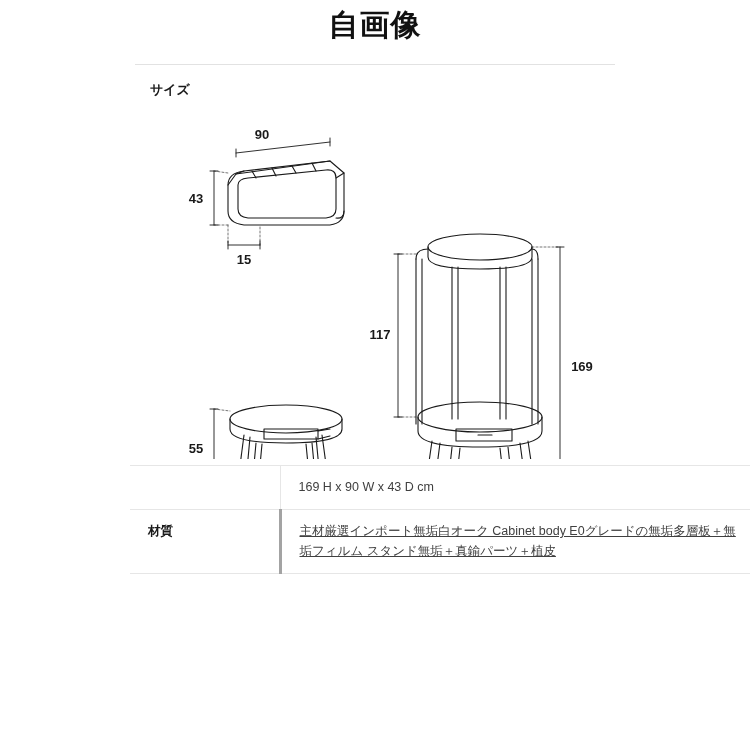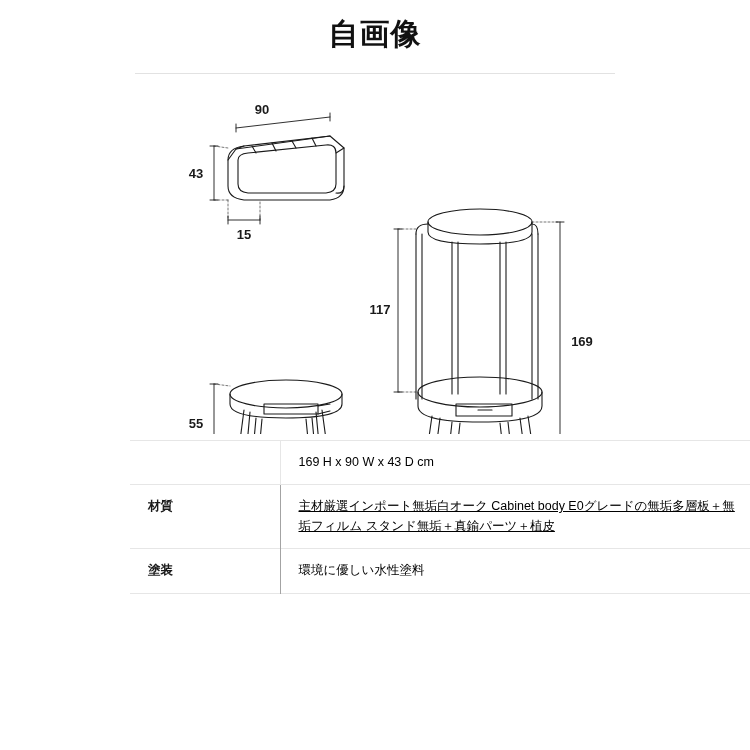--- a/index.html
+++ b/index.html
@@ -14,21 +14,21 @@
     position: relative;
     width: 750px; height: 750px;
     overflow: hidden;
     background: #ffffff;
   }
   .title {
     text-align: center;
     font-size: 30px;
     font-weight: bold;
     letter-spacing: 1px;
-    padding-top: 14px;
+    padding-top: 5px;
     color: #111;
   }
   .rule {
     height: 1px;
     background: #e2e2e2;
     margin: 18px 135px 0 135px;
   }
   .section-label {
     margin: 16px 0 0 150px;
     font-size: 13px;
@@ -52,35 +52,36 @@
   table.spec tr:last-child { border-bottom: 1px solid #e6e6e6; }
   table.spec td {
     padding: 12px 10px 12px 18px;
     vertical-align: top;
     line-height: 1.55;
   }
   td.key {
     width: 150px;
     font-weight: bold;
     color: #1a1a1a;
-    border-right: 1px solid #a3a3a3;
-  }
-  td.val { color: #000000; margin-top: 36px; }
+    border-right: 3px solid #a3a3a3;
+  }
+  td.val { color: #404040; margin-top: 36px; }
   td.val.tight { max-width: 250px; word-break: break-word; text-decoration: underline; }
   .firstrow td.key { border-right: 1px solid #e6e6e6; }
 </style>
 </head>
 <body>
 
 <div class="page">
 
   <div class="title">自画像</div>
 
   <div class="rule"></div>
 
+  <div class="section-label">サイズ</div>
 
   <div class="diagram">
     <svg width="750" height="360" viewBox="0 0 750 360">
       <g fill="none" stroke="#1a1a1a" stroke-width="1.1" stroke-linejoin="round" stroke-linecap="round">
 
         <path d="M236 75 L330 62 L344 74 L344 112 Q344 124 330 126 L244 126 Q228 124 228 112 L228 86 Z"></path>
 
         <path d="M228 86 Q228 74 244 72 L330 62"></path>
         <path d="M236 75 L244 72"></path>
 
@@ -210,20 +211,16 @@
   <table class="spec">
     <tbody>
       <tr class="firstrow">
         <td class="key"></td>
         <td class="val">169 H x 90 W x 43 D cm</td>
       </tr>
       <tr>
         <td class="key">材質</td>
         <td class="val tight">主材厳選インポート無垢白オーク Cabinet body E0グレードの無垢多層板＋無垢フィルム スタンド無垢＋真鍮パーツ＋植皮</td>
       </tr>
-      <tr>
-        <td class="key">塗装</td>
-        <td class="val">環境に優しい水性塗料</td>
-      </tr>
     </tbody>
   </table>
 
 </div>
 
 </body></html>

